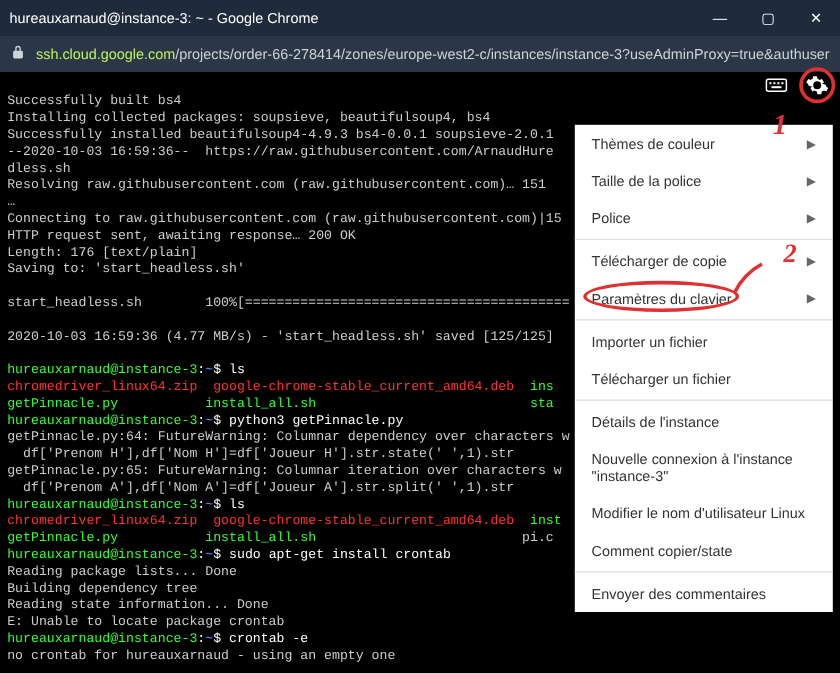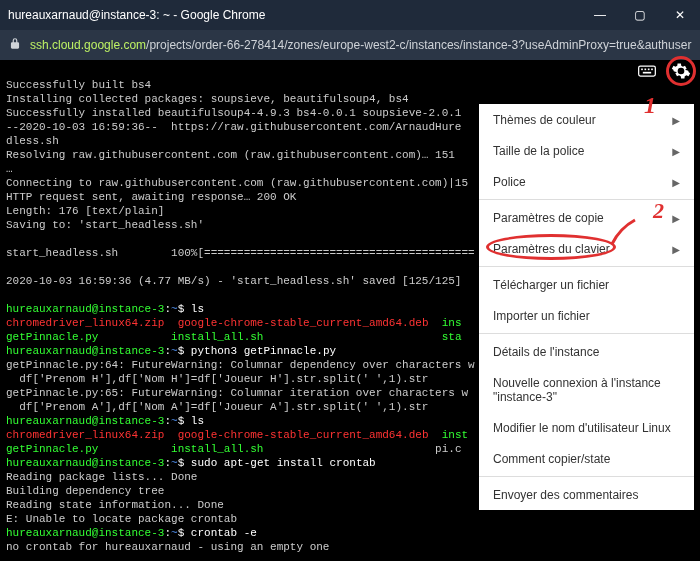--- a/index.html
+++ b/index.html
@@ -93,33 +93,33 @@
   <div class="item">
       <span>Taille de la police</span>
       <span class="arrow">▶</span>
     </div>
   <div class="item">
       <span>Police</span>
       <span class="arrow">▶</span>
     </div>
   <div class="sep"></div>
   <div class="item">
-      <span>Paramètres de copie</span>
+      <span>Télécharger de copie</span>
       <span class="arrow">▶</span>
     </div>
   <div class="item">
       <span>Paramètres du clavier</span>
       <span class="arrow">▶</span>
     </div>
   <div class="sep"></div>
   <div class="item">
-      <span>Télécharger un fichier</span>
+      <span>Importer un fichier</span>
     </div>
   <div class="item">
-      <span>Importer un fichier</span>
+      <span>Télécharger un fichier</span>
     </div>
   <div class="sep"></div>
   <div class="item">
       <span>Détails de l'instance</span>
     </div>
   <div class="item">
       <span>Nouvelle connexion à l'instance "instance-3"</span>
     </div>
   <div class="item">
       <span>Modifier le nom d'utilisateur Linux</span>
@@ -156,21 +156,21 @@
 <span></span>
 <span>start_headless.sh        100%[=========================================</span>
 <span></span>
 <span>2020-10-03 16:59:36 (4.77 MB/s) - 'start_headless.sh' saved [125/125]</span>
 <span></span>
 <span class="g">hureauxarnaud@instance-3</span><span class="w">:</span><span class="b">~</span><span class="w">$</span><span class="w"> ls</span>
 <span class="r">chromedriver_linux64.zip</span><span class="r">  google-chrome-stable_current_amd64.deb</span><span class="g">  ins</span>
 <span class="g">getPinnacle.py</span><span class="g">           install_all.sh</span><span class="g">                           sta</span>
 <span class="g">hureauxarnaud@instance-3</span><span class="w">:</span><span class="b">~</span><span class="w">$</span><span class="w"> python3 getPinnacle.py</span>
 <span>getPinnacle.py:64: FutureWarning: Columnar dependency over characters w</span>
-<span>  df['Prenom H'],df['Nom H']=df['Joueur H'].str.split(' ',1).str</span>
+<span>  df['Prenom H'],df['Nom H']=df['Joueur H'].str.state(' ',1).str</span>
 <span>getPinnacle.py:65: FutureWarning: Columnar iteration over characters w</span>
 <span>  df['Prenom A'],df['Nom A']=df['Joueur A'].str.split(' ',1).str</span>
 <span class="g">hureauxarnaud@instance-3</span><span class="w">:</span><span class="b">~</span><span class="w">$</span><span class="w"> ls</span>
 <span class="r">chromedriver_linux64.zip</span><span class="r">  google-chrome-stable_current_amd64.deb</span><span class="g">  inst</span>
 <span class="g">getPinnacle.py</span><span class="g">           install_all.sh</span><span class="c">                          pi.c</span>
 <span class="g">hureauxarnaud@instance-3</span><span class="w">:</span><span class="b">~</span><span class="w">$</span><span class="w"> sudo apt-get install crontab</span>
 <span>Reading package lists... Done</span>
 <span>Building dependency tree</span>
 <span>Reading state information... Done</span>
 <span>E: Unable to locate package crontab</span>

